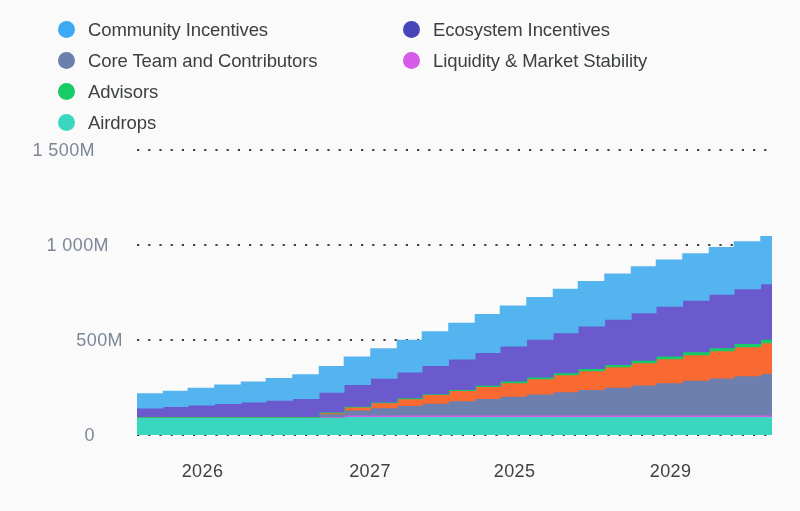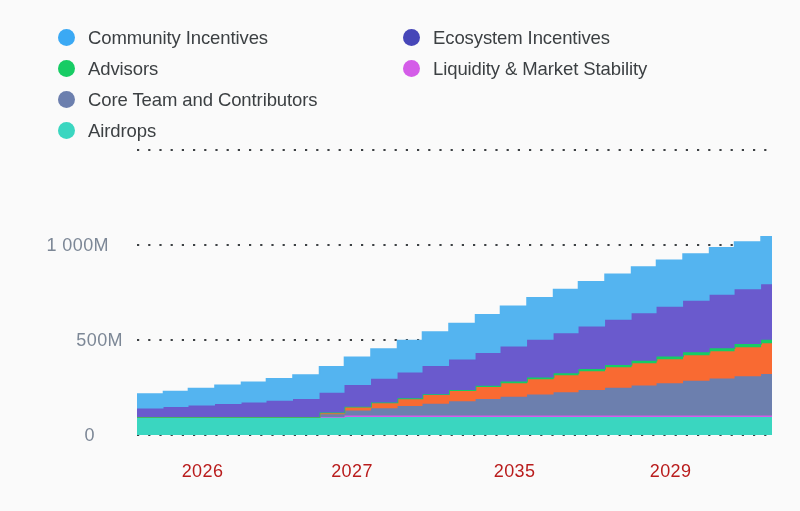--- a/index.html
+++ b/index.html
@@ -25,21 +25,20 @@
     display: grid;
     grid-template-columns: 345px 345px;
     grid-auto-flow: column;
     grid-template-rows: repeat(4, 31px);
     column-gap: 0px;
   }
   .legend-item {
     display: flex;
     align-items: center;
     height: 31px;
-    margin-top: 8px;
   }
   .legend-dot {
     width: 17px;
     height: 17px;
     border-radius: 50%;
     flex: 0 0 auto;
     margin-right: 13px;
   }
   .legend-label {
     font-size: 18.5px;
@@ -67,40 +66,40 @@
     font-size: 18px;
     color: #7c8796;
     text-align: right;
     width: 95px;
     transform: translateY(-50%);
     letter-spacing: 0.4px;
   }
   .x-tick-label {
     position: absolute;
     font-size: 18px;
-    color: #b91c1c;
+    color: #404040;
     transform: translateX(-50%);
     letter-spacing: 0.4px;
   }
 </style>
 </head>
 <body>
 
 <div id="legend">
     <div class="legend-item">
       <span class="legend-dot" style="background: rgb(59, 169, 244);"></span>
       <span class="legend-label">Community Incentives</span>
     </div>
     <div class="legend-item">
+      <span class="legend-dot" style="background: rgb(108, 127, 174);"></span>
+      <span class="legend-label">Core Team and Contributors</span>
+    </div>
+    <div class="legend-item">
       <span class="legend-dot" style="background: rgb(23, 204, 100);"></span>
       <span class="legend-label">Advisors</span>
-    </div>
-    <div class="legend-item">
-      <span class="legend-dot" style="background: rgb(108, 127, 174);"></span>
-      <span class="legend-label">Core Team and Contributors</span>
     </div>
     <div class="legend-item">
       <span class="legend-dot" style="background: rgb(58, 214, 192);"></span>
       <span class="legend-label">Airdrops</span>
     </div>
     <div class="legend-item">
       <span class="legend-dot" style="background: rgb(70, 70, 184);"></span>
       <span class="legend-label">Ecosystem Incentives</span>
     </div>
     <div class="legend-item">
@@ -126,17 +125,18 @@
       <path d="M137,416.95 L163.52334152335328,416.95 L163.52334152335328,416.95 L188.48648648647594,416.95 L188.48648648647594,416.95 L215.00982800982922,416.95 L215.00982800982922,416.95 L241.53316953318253,416.95 L241.53316953318253,416.95 L266.49631449630516,416.95 L266.49631449630516,416.95 L293.01965601965844,416.95 L293.01965601965844,416.95 L319.5429975430118,416.95 L319.5429975430118,412.39 L344.5061425061344,412.39 L344.5061425061344,406.69 L371.02948402948766,406.69 L371.02948402948766,402.51 L397.552825552841,402.51 L397.552825552841,398.33 L422.51597051596366,398.33 L422.51597051596366,394.15 L449.03931203931694,394.15 L449.03931203931694,389.97 L475.5626535626702,389.97 L475.5626535626702,385.79 L500.5257985257928,385.79 L500.5257985257928,381.61 L527.0491400491462,381.61 L527.0491400491462,377.43 L553.5724815724994,377.43 L553.5724815724994,373.25 L578.5356265356221,373.25 L578.5356265356221,369.07 L605.0589680589753,369.07 L605.0589680589753,364.89 L631.5823095823287,364.89 L631.5823095823287,360.71000000000004 L656.5454545454513,360.71000000000004 L656.5454545454513,356.53 L683.0687960688047,356.53 L683.0687960688047,352.35 L709.5921375921579,352.35 L709.5921375921579,348.17 L734.5552825552805,348.17 L734.5552825552805,343.99 L761.0786240786339,343.99 L761.0786240786339,339.81 L772,339.81 L772,343.23 L761.0786240786339,343.23 L761.0786240786339,347.22 L734.5552825552805,347.22 L734.5552825552805,351.21000000000004 L709.5921375921579,351.21000000000004 L709.5921375921579,355.2 L683.0687960688047,355.2 L683.0687960688047,359.19 L656.5454545454513,359.19 L656.5454545454513,363.18 L631.5823095823287,363.18 L631.5823095823287,367.17 L605.0589680589753,367.17 L605.0589680589753,371.15999999999997 L578.5356265356221,371.15999999999997 L578.5356265356221,375.15 L553.5724815724994,375.15 L553.5724815724994,379.14 L527.0491400491462,379.14 L527.0491400491462,383.13 L500.5257985257928,383.13 L500.5257985257928,387.12 L475.5626535626702,387.12 L475.5626535626702,391.11 L449.03931203931694,391.11 L449.03931203931694,395.1 L422.51597051596366,395.1 L422.51597051596366,399.09 L397.552825552841,399.09 L397.552825552841,403.08 L371.02948402948766,403.08 L371.02948402948766,407.07 L344.5061425061344,407.07 L344.5061425061344,412.58 L319.5429975430118,412.58 L319.5429975430118,416.95 L293.01965601965844,416.95 L293.01965601965844,416.95 L266.49631449630516,416.95 L266.49631449630516,416.95 L241.53316953318253,416.95 L241.53316953318253,416.95 L215.00982800982922,416.95 L215.00982800982922,416.95 L188.48648648647594,416.95 L188.48648648647594,416.95 L163.52334152335328,416.95 L163.52334152335328,416.95 L137,416.95 Z" fill="#17cc64"></path>
       <path d="M137,416.95 L163.52334152335328,416.95 L163.52334152335328,416.95 L188.48648648647594,416.95 L188.48648648647594,416.95 L215.00982800982922,416.95 L215.00982800982922,416.95 L241.53316953318253,416.95 L241.53316953318253,416.95 L266.49631449630516,416.95 L266.49631449630516,416.95 L293.01965601965844,416.95 L293.01965601965844,416.95 L319.5429975430118,416.95 L319.5429975430118,412.39 L344.5061425061344,412.39 L344.5061425061344,406.69 L371.02948402948766,406.69 L371.02948402948766,402.51 L397.552825552841,402.51 L397.552825552841,398.33 L422.51597051596366,398.33 L422.51597051596366,394.15 L449.03931203931694,394.15 L449.03931203931694,389.97 L475.5626535626702,389.97 L475.5626535626702,385.79 L500.5257985257928,385.79 L500.5257985257928,381.61 L527.0491400491462,381.61 L527.0491400491462,377.43 L553.5724815724994,377.43 L553.5724815724994,373.25 L578.5356265356221,373.25 L578.5356265356221,369.07 L605.0589680589753,369.07 L605.0589680589753,364.89 L631.5823095823287,364.89 L631.5823095823287,360.71000000000004 L656.5454545454513,360.71000000000004 L656.5454545454513,356.53 L683.0687960688047,356.53 L683.0687960688047,352.35 L709.5921375921579,352.35 L709.5921375921579,348.17 L734.5552825552805,348.17 L734.5552825552805,343.99 L761.0786240786339,343.99 L761.0786240786339,339.81 L772,339.81 " fill="none" stroke="#17cc64" stroke-width="1.6"></path>
       <path d="M137,408.4 L163.52334152335328,408.4 L163.52334152335328,407.07 L188.48648648647594,407.07 L188.48648648647594,405.55 L215.00982800982922,405.55 L215.00982800982922,404.03 L241.53316953318253,404.03 L241.53316953318253,402.51 L266.49631449630516,402.51 L266.49631449630516,400.8 L293.01965601965844,400.8 L293.01965601965844,399.09 L319.5429975430118,399.09 L319.5429975430118,392.63 L344.5061425061344,392.63 L344.5061425061344,385.03 L371.02948402948766,385.03 L371.02948402948766,378.76 L397.552825552841,378.76 L397.552825552841,372.49 L422.51597051596366,372.49 L422.51597051596366,366.03 L449.03931203931694,366.03 L449.03931203931694,359.57 L475.5626535626702,359.57 L475.5626535626702,353.11 L500.5257985257928,353.11 L500.5257985257928,346.46000000000004 L527.0491400491462,346.46000000000004 L527.0491400491462,339.81 L553.5724815724994,339.81 L553.5724815724994,333.15999999999997 L578.5356265356221,333.15999999999997 L578.5356265356221,326.51 L605.0589680589753,326.51 L605.0589680589753,319.86 L631.5823095823287,319.86 L631.5823095823287,313.21 L656.5454545454513,313.21 L656.5454545454513,306.75 L683.0687960688047,306.75 L683.0687960688047,300.67 L709.5921375921579,300.67 L709.5921375921579,294.78 L734.5552825552805,294.78 L734.5552825552805,289.27 L761.0786240786339,289.27 L761.0786240786339,284.14 L772,284.14 L772,339.81 L761.0786240786339,339.81 L761.0786240786339,343.99 L734.5552825552805,343.99 L734.5552825552805,348.17 L709.5921375921579,348.17 L709.5921375921579,352.35 L683.0687960688047,352.35 L683.0687960688047,356.53 L656.5454545454513,356.53 L656.5454545454513,360.71000000000004 L631.5823095823287,360.71000000000004 L631.5823095823287,364.89 L605.0589680589753,364.89 L605.0589680589753,369.07 L578.5356265356221,369.07 L578.5356265356221,373.25 L553.5724815724994,373.25 L553.5724815724994,377.43 L527.0491400491462,377.43 L527.0491400491462,381.61 L500.5257985257928,381.61 L500.5257985257928,385.79 L475.5626535626702,385.79 L475.5626535626702,389.97 L449.03931203931694,389.97 L449.03931203931694,394.15 L422.51597051596366,394.15 L422.51597051596366,398.33 L397.552825552841,398.33 L397.552825552841,402.51 L371.02948402948766,402.51 L371.02948402948766,406.69 L344.5061425061344,406.69 L344.5061425061344,412.39 L319.5429975430118,412.39 L319.5429975430118,416.95 L293.01965601965844,416.95 L293.01965601965844,416.95 L266.49631449630516,416.95 L266.49631449630516,416.95 L241.53316953318253,416.95 L241.53316953318253,416.95 L215.00982800982922,416.95 L215.00982800982922,416.95 L188.48648648647594,416.95 L188.48648648647594,416.95 L163.52334152335328,416.95 L163.52334152335328,416.95 L137,416.95 Z" fill="#6a5acd"></path>
       <path d="M137,408.4 L163.52334152335328,408.4 L163.52334152335328,407.07 L188.48648648647594,407.07 L188.48648648647594,405.55 L215.00982800982922,405.55 L215.00982800982922,404.03 L241.53316953318253,404.03 L241.53316953318253,402.51 L266.49631449630516,402.51 L266.49631449630516,400.8 L293.01965601965844,400.8 L293.01965601965844,399.09 L319.5429975430118,399.09 L319.5429975430118,392.63 L344.5061425061344,392.63 L344.5061425061344,385.03 L371.02948402948766,385.03 L371.02948402948766,378.76 L397.552825552841,378.76 L397.552825552841,372.49 L422.51597051596366,372.49 L422.51597051596366,366.03 L449.03931203931694,366.03 L449.03931203931694,359.57 L475.5626535626702,359.57 L475.5626535626702,353.11 L500.5257985257928,353.11 L500.5257985257928,346.46000000000004 L527.0491400491462,346.46000000000004 L527.0491400491462,339.81 L553.5724815724994,339.81 L553.5724815724994,333.15999999999997 L578.5356265356221,333.15999999999997 L578.5356265356221,326.51 L605.0589680589753,326.51 L605.0589680589753,319.86 L631.5823095823287,319.86 L631.5823095823287,313.21 L656.5454545454513,313.21 L656.5454545454513,306.75 L683.0687960688047,306.75 L683.0687960688047,300.67 L709.5921375921579,300.67 L709.5921375921579,294.78 L734.5552825552805,294.78 L734.5552825552805,289.27 L761.0786240786339,289.27 L761.0786240786339,284.14 L772,284.14 " fill="none" stroke="#6a5acd" stroke-width="1.6"></path>
       <path d="M137,394.15 L163.52334152335328,394.15 L163.52334152335328,391.49 L188.48648648647594,391.49 L188.48648648647594,388.45 L215.00982800982922,388.45 L215.00982800982922,385.41 L241.53316953318253,385.41 L241.53316953318253,382.18 L266.49631449630516,382.18 L266.49631449630516,378.76 L293.01965601965844,378.76 L293.01965601965844,375.15 L319.5429975430118,375.15 L319.5429975430118,366.78999999999996 L344.5061425061344,366.78999999999996 L344.5061425061344,357.29 L371.02948402948766,357.29 L371.02948402948766,348.93 L397.552825552841,348.93 L397.552825552841,340.57 L422.51597051596366,340.57 L422.51597051596366,332.02 L449.03931203931694,332.02 L449.03931203931694,323.47 L475.5626535626702,323.47 L475.5626535626702,314.92 L500.5257985257928,314.92 L500.5257985257928,306.37 L527.0491400491462,306.37 L527.0491400491462,297.82 L553.5724815724994,297.82 L553.5724815724994,289.65 L578.5356265356221,289.65 L578.5356265356221,281.86 L605.0589680589753,281.86 L605.0589680589753,274.26 L631.5823095823287,274.26 L631.5823095823287,267.03999999999996 L656.5454545454513,267.03999999999996 L656.5454545454513,260.20000000000005 L683.0687960688047,260.20000000000005 L683.0687960688047,253.93 L709.5921375921579,253.93 L709.5921375921579,247.85000000000002 L734.5552825552805,247.85000000000002 L734.5552825552805,242.15 L761.0786240786339,242.15 L761.0786240786339,236.82999999999998 L772,236.82999999999998 L772,284.14 L761.0786240786339,284.14 L761.0786240786339,289.27 L734.5552825552805,289.27 L734.5552825552805,294.78 L709.5921375921579,294.78 L709.5921375921579,300.67 L683.0687960688047,300.67 L683.0687960688047,306.75 L656.5454545454513,306.75 L656.5454545454513,313.21 L631.5823095823287,313.21 L631.5823095823287,319.86 L605.0589680589753,319.86 L605.0589680589753,326.51 L578.5356265356221,326.51 L578.5356265356221,333.15999999999997 L553.5724815724994,333.15999999999997 L553.5724815724994,339.81 L527.0491400491462,339.81 L527.0491400491462,346.46000000000004 L500.5257985257928,346.46000000000004 L500.5257985257928,353.11 L475.5626535626702,353.11 L475.5626535626702,359.57 L449.03931203931694,359.57 L449.03931203931694,366.03 L422.51597051596366,366.03 L422.51597051596366,372.49 L397.552825552841,372.49 L397.552825552841,378.76 L371.02948402948766,378.76 L371.02948402948766,385.03 L344.5061425061344,385.03 L344.5061425061344,392.63 L319.5429975430118,392.63 L319.5429975430118,399.09 L293.01965601965844,399.09 L293.01965601965844,400.8 L266.49631449630516,400.8 L266.49631449630516,402.51 L241.53316953318253,402.51 L241.53316953318253,404.03 L215.00982800982922,404.03 L215.00982800982922,405.55 L188.48648648647594,405.55 L188.48648648647594,407.07 L163.52334152335328,407.07 L163.52334152335328,408.4 L137,408.4 Z" fill="#54b4f0"></path>
       <path d="M137,394.15 L163.52334152335328,394.15 L163.52334152335328,391.49 L188.48648648647594,391.49 L188.48648648647594,388.45 L215.00982800982922,388.45 L215.00982800982922,385.41 L241.53316953318253,385.41 L241.53316953318253,382.18 L266.49631449630516,382.18 L266.49631449630516,378.76 L293.01965601965844,378.76 L293.01965601965844,375.15 L319.5429975430118,375.15 L319.5429975430118,366.78999999999996 L344.5061425061344,366.78999999999996 L344.5061425061344,357.29 L371.02948402948766,357.29 L371.02948402948766,348.93 L397.552825552841,348.93 L397.552825552841,340.57 L422.51597051596366,340.57 L422.51597051596366,332.02 L449.03931203931694,332.02 L449.03931203931694,323.47 L475.5626535626702,323.47 L475.5626535626702,314.92 L500.5257985257928,314.92 L500.5257985257928,306.37 L527.0491400491462,306.37 L527.0491400491462,297.82 L553.5724815724994,297.82 L553.5724815724994,289.65 L578.5356265356221,289.65 L578.5356265356221,281.86 L605.0589680589753,281.86 L605.0589680589753,274.26 L631.5823095823287,274.26 L631.5823095823287,267.03999999999996 L656.5454545454513,267.03999999999996 L656.5454545454513,260.20000000000005 L683.0687960688047,260.20000000000005 L683.0687960688047,253.93 L709.5921375921579,253.93 L709.5921375921579,247.85000000000002 L734.5552825552805,247.85000000000002 L734.5552825552805,242.15 L761.0786240786339,242.15 L761.0786240786339,236.82999999999998 L772,236.82999999999998 " fill="none" stroke="#54b4f0" stroke-width="1.6"></path>
     </svg>
 <div class="y-tick-label" style="left: 0px; top: 435px;">0</div>
     <div class="y-tick-label" style="left: 0px; top: 340px; margin-left: 28px;">500M</div>
     <div class="y-tick-label" style="left: 14px; top: 245px;">1 000M</div>
+    <div class="y-tick-label" style="left: 0px; top: 150px;">1 500M</div>
     <div class="x-tick-label" style="left: 202.528px; top: 461px;">2026</div>
-    <div class="x-tick-label" style="left: 352px; top: 461px;">2027</div>
-    <div class="x-tick-label" style="left: 514.568px; top: 461px;">2035</div>
+    <div class="x-tick-label" style="left: 370px; top: 461px;">2027</div>
+    <div class="x-tick-label" style="left: 514.568px; top: 461px;">2025</div>
     <div class="x-tick-label" style="left: 670.587px; top: 461px;">2029</div>
   </div>
 
 </body></html>

